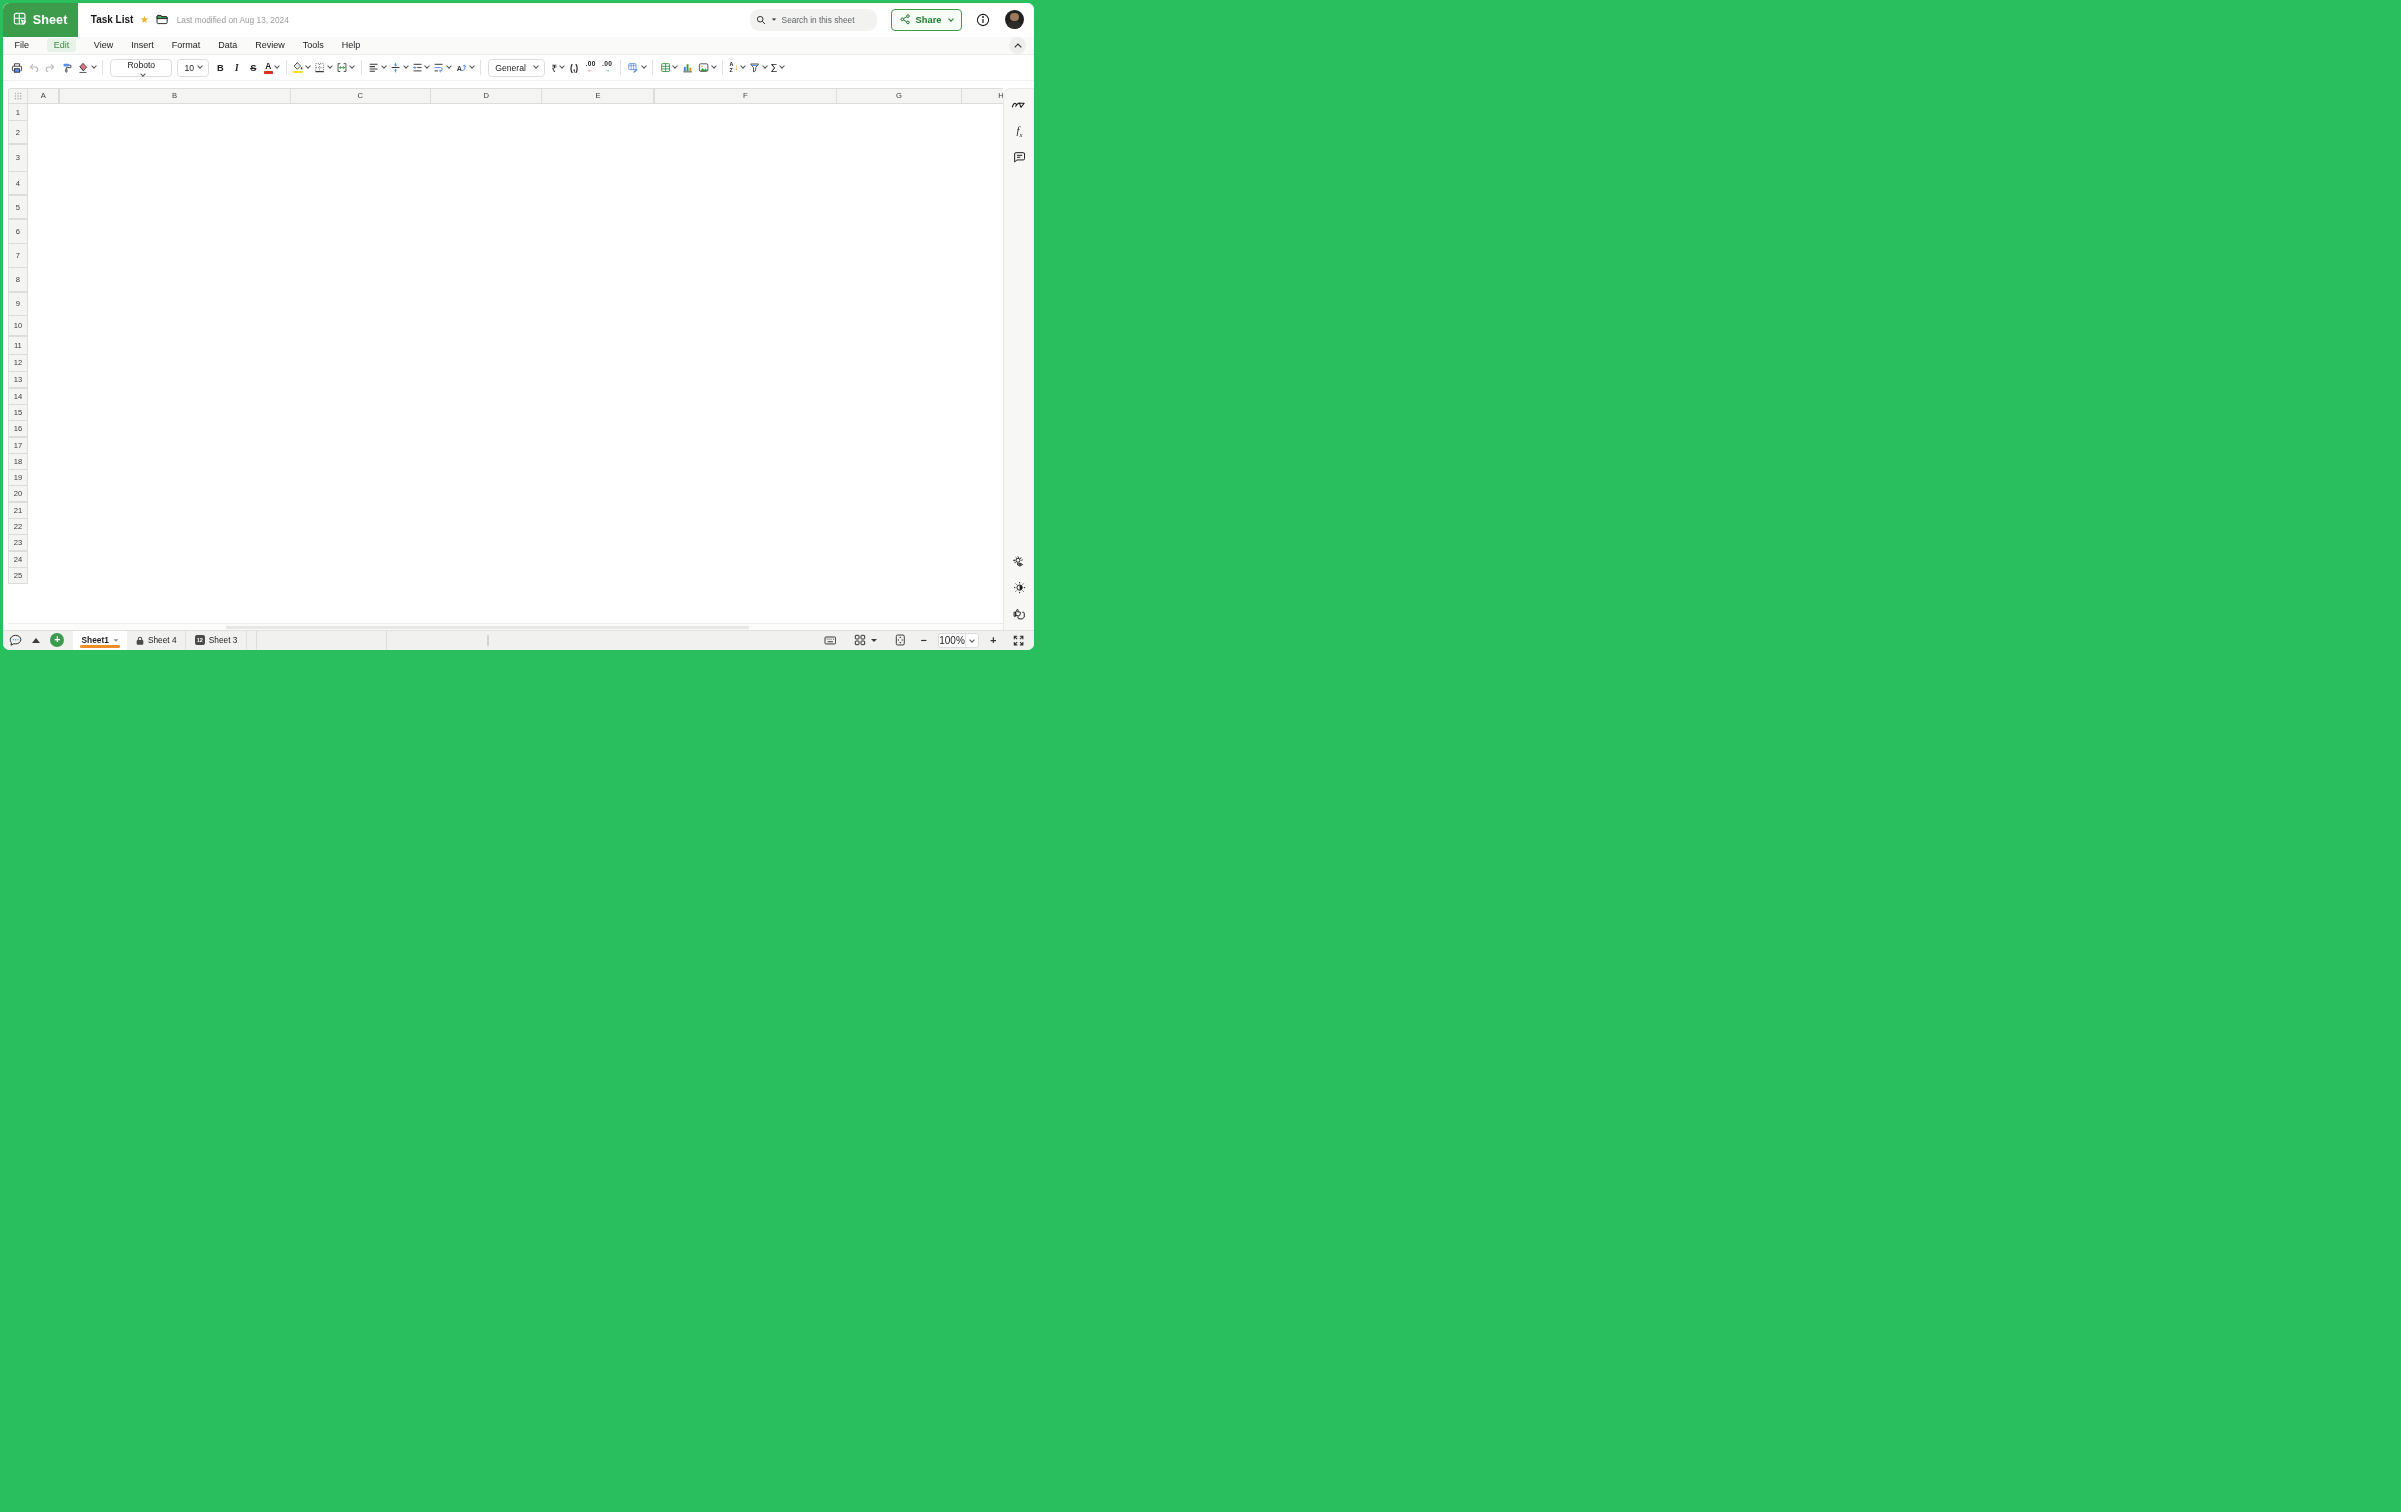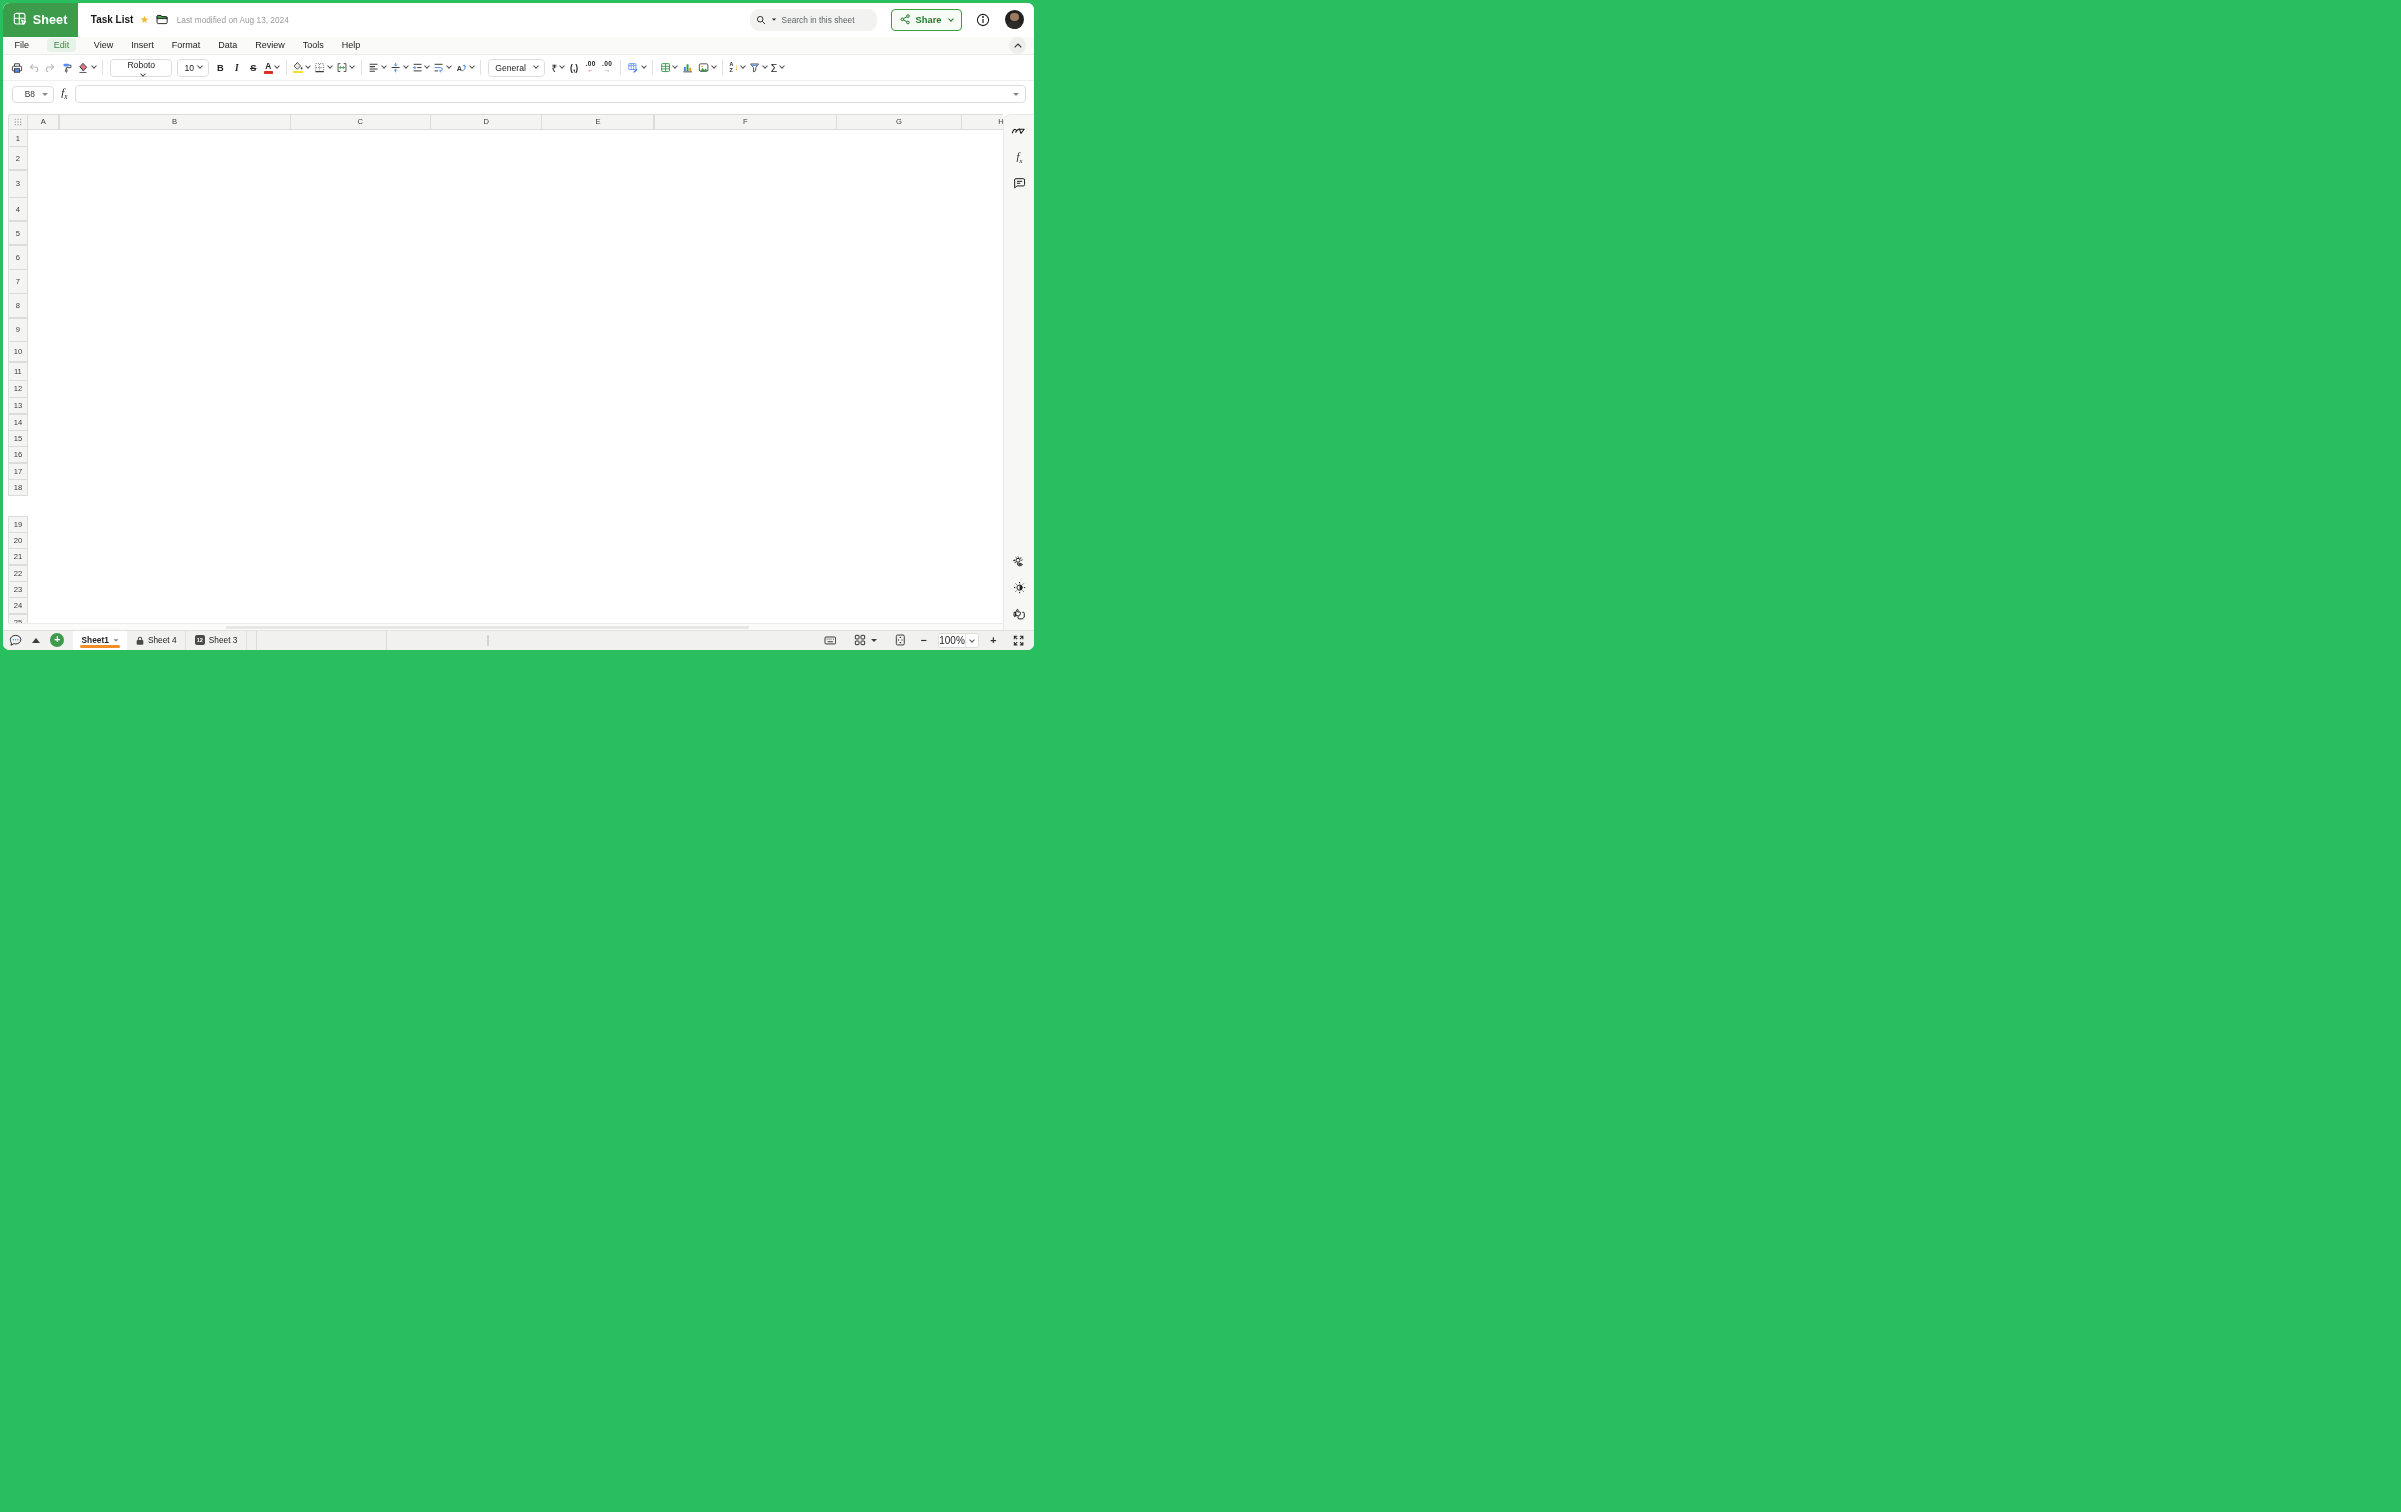--- a/index.html
+++ b/index.html
@@ -393,31 +393,20 @@
         <path d="M3.6,4.2 h9.8 l-1.5,2 h-6.8 z" fill="#5b8def" stroke="none"></path>
       </svg>
       <span class="chev"></span>
     </div>
     <div class="tbtn">
       <span style="font-size:10.6px; color:#222;">Σ</span>
       <span class="chev"></span>
     </div>
   </div>
 
-  <div class="formulabar">
-    <div class="namebox">
-      <span class="ref">B8</span>
-      <span class="tri-down"></span>
-    </div>
-    <span class="fx">f<sub>x</sub></span>
-    <div class="formula-input">
-      <span style="flex:1;"></span>
-      <span class="tri-down"></span>
-    </div>
-  </div>
 
   <div class="main">
     <div class="grid-area">
       <div class="colhdr-row">
         <div class="corner">
           <svg width="8" height="8" viewBox="0 0 12 12" fill="#9a9a98">
             <circle cx="2" cy="2" r="1"></circle>
               <circle cx="6" cy="2" r="1"></circle>
               <circle cx="10" cy="2" r="1"></circle>
             <circle cx="2" cy="6" r="1"></circle>
@@ -452,21 +441,21 @@
             <div class="row-h" style="height: 24.5px;">9</div>
             <div class="row-h" style="height: 21px;">10</div>
             <div class="row-h" style="height: 19px;">11</div>
             <div class="row-h" style="height: 18px;">12</div>
             <div class="row-h" style="height: 17px;">13</div>
             <div class="row-h" style="height: 17px;">14</div>
             <div class="row-h" style="height: 17px;">15</div>
             <div class="row-h" style="height: 17px;">16</div>
             <div class="row-h" style="height: 17px;">17</div>
             <div class="row-h" style="height: 17px;">18</div>
-            <div class="row-h" style="height: 17px; margin-top: 20px;">19</div>
+            <div class="row-h" style="height: 17px;">19</div>
             <div class="row-h" style="height: 17px;">20</div>
             <div class="row-h" style="height: 17px;">21</div>
             <div class="row-h" style="height: 17px;">22</div>
             <div class="row-h" style="height: 17px;">23</div>
             <div class="row-h" style="height: 17px;">24</div>
             <div class="row-h" style="height: 17px;">25</div>
           </div>
         <div class="canvas"></div>
       </div>
     </div>

